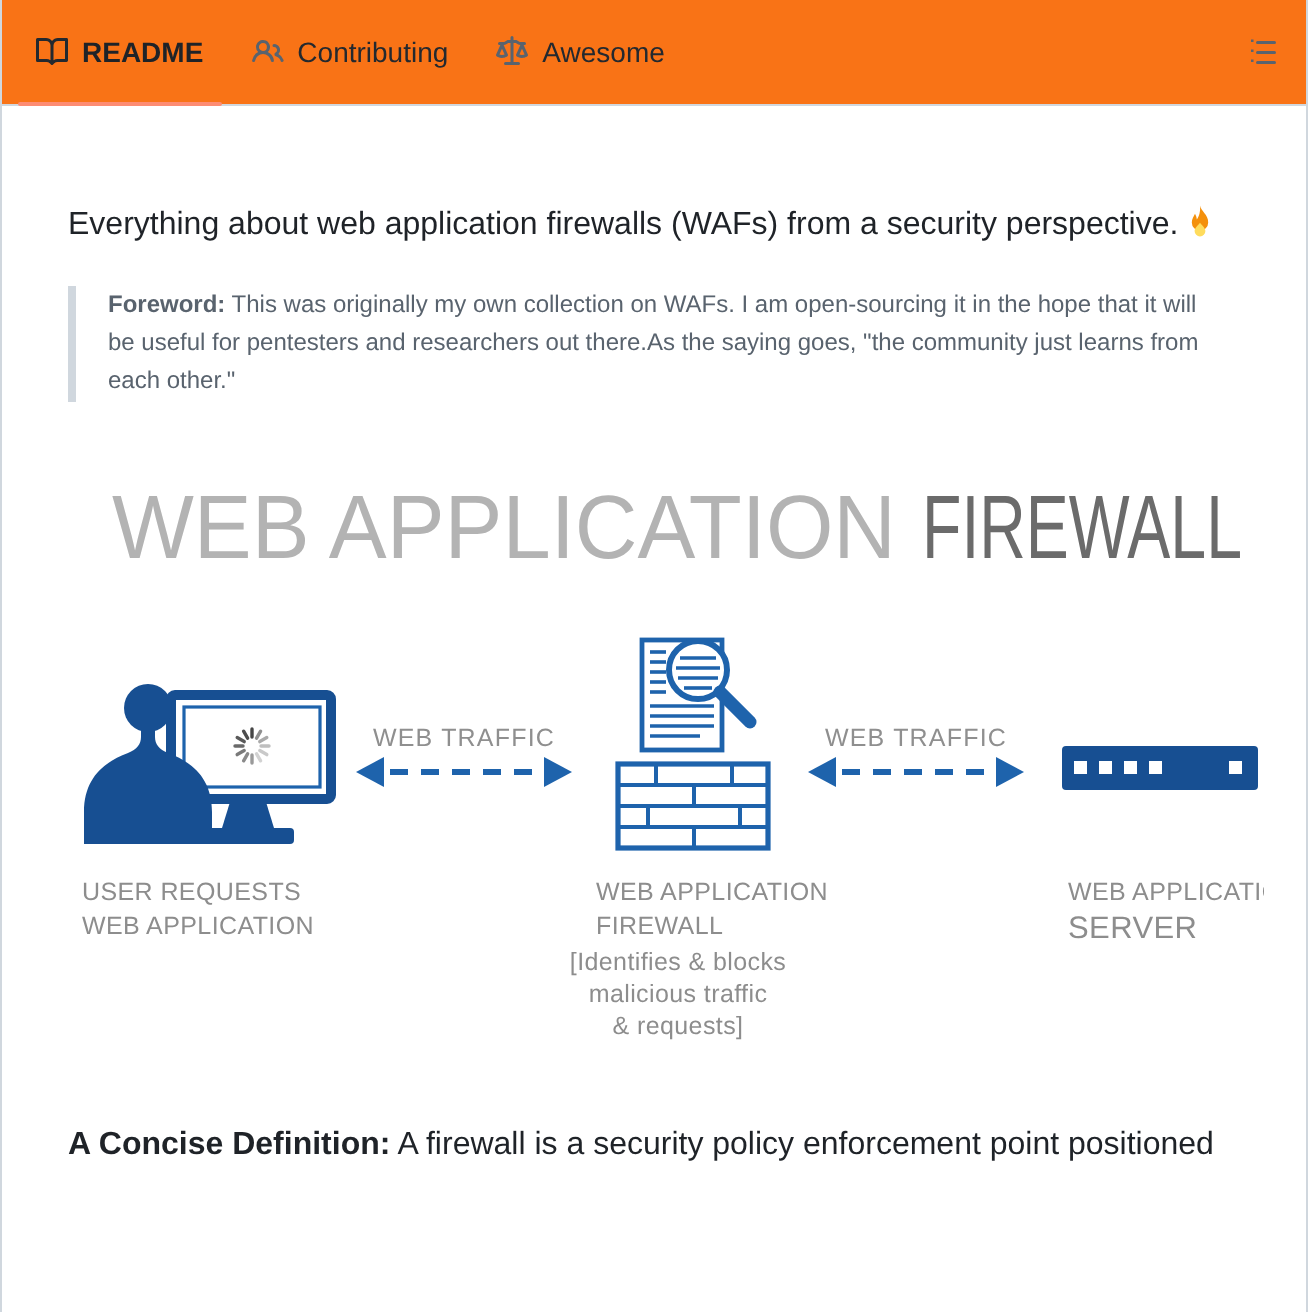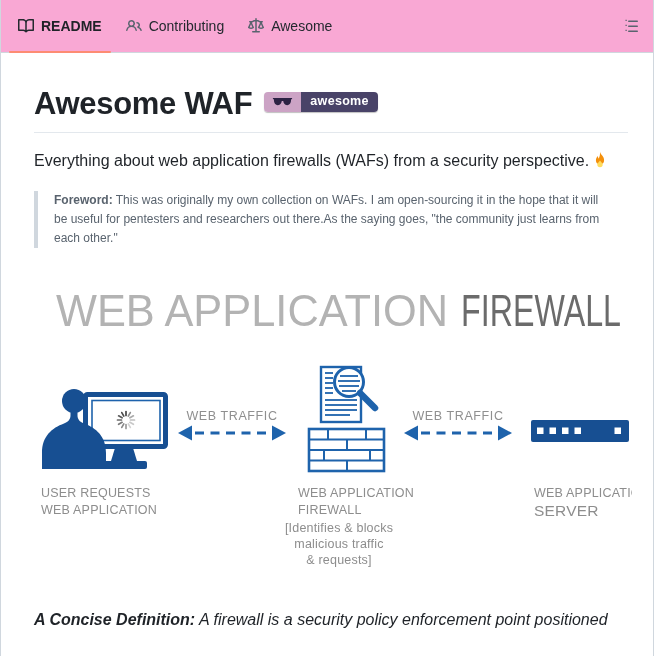--- a/index.html
+++ b/index.html
@@ -1,19 +1,19 @@
 <!DOCTYPE html>
 <html><head>
 <meta charset="utf-8">
 <style>
   html,body{margin:0;padding:0;width:656px;height:656px;overflow:hidden;background:#fff;
     font-family:"Liberation Sans","DejaVu Sans",sans-serif;color:#1f2328;}
   .container{width:654px;height:656px;border-left:1px solid #d0d7de;border-right:1px solid #d0d7de;box-sizing:border-box;}
   
-  .tabbar{display:flex;align-items:stretch;height:52px;padding:0 8px;border-bottom:1px solid #d0d7de;background:#f9a8d4;}
+  .tabbar{display:flex;align-items:stretch;height:52px;padding:0 8px;border-bottom:1px solid #d0d7de;background:#f97316;}
   .tab{display:flex;align-items:center;gap:7px;padding:0 9px;margin-right:6px;font-size:14px;
     color:#24292f;position:relative;cursor:pointer;white-space:nowrap;}
   .tab .octicon{color:#59636e;flex:none;display:flex;}
   .tab.active{font-weight:bold;color:#1f2328;}
   .tab.active .octicon{color:#24292f;}
   .tab.active::after{content:"";position:absolute;left:0;right:0;bottom:-1px;height:2px;
     background:#fd8c73;border-radius:2px;}
   .toc-btn{margin-left:auto;align-self:center;display:flex;align-items:center;justify-content:center;
     width:28px;height:28px;color:#59636e;cursor:pointer;border-radius:6px;}
   
@@ -25,21 +25,21 @@
   .awesome-badge .left{width:37px;display:flex;align-items:center;justify-content:center;}
   .awesome-badge .right{display:flex;align-items:center;padding:0 9px;color:#fff;
     font-size:12.5px;letter-spacing:.3px;}
   p.intro{font-size:16px;line-height:1.5;margin:16px 0 16px 0;}
   .fire{vertical-align:-2px;margin-left:3px;}
   blockquote.quote{margin:0 0 16px 0;padding:0 16px;border-left:4px solid #d0d7de;
     color:#59636e;font-size:12px;line-height:1.6;}
   blockquote.quote strong{color:#59636e;}
   .figure{margin:0 0 26px 0;padding-top:8px;cursor:pointer;}
   .figure svg{display:block;}
-  p.definition{font-size:16px;line-height:1.5;margin:0;font-style:italic;}
+  p.definition{font-size:16px;line-height:1.5;margin:0;}
   
   .diag-label{fill:#8d8d8d;font-size:12.5px;letter-spacing:.2px;}
   .diag-label-big{fill:#8d8d8d;font-size:15.5px;letter-spacing:.2px;}
   .diag-traffic{fill:#8f8f8f;font-size:12.5px;letter-spacing:.6px;}
   .title-light{fill:#b3b3b3;font-size:45px;}
   .title-dark{fill:#6b6b6b;font-size:45px;}
 </style>
 </head>
 <body>
 
@@ -74,28 +74,20 @@
       <span style="display:flex;">
         <svg width="16" height="16" viewBox="0 0 16 16" fill="currentColor">
             <path d="M5.75 2.5h8.5a.75.75 0 0 1 0 1.5h-8.5a.75.75 0 0 1 0-1.5Zm0 5h8.5a.75.75 0 0 1 0 1.5h-8.5a.75.75 0 0 1 0-1.5Zm0 5h8.5a.75.75 0 0 1 0 1.5h-8.5a.75.75 0 0 1 0-1.5ZM2.5 11.75h1.25v1.25H2.5Zm0-5h1.25v1.25H2.5Zm0-5h1.25v1.25H2.5Z"></path>
           </svg>
       </span>
     </div>
   </div>
 
   <div class="article">
 
-    <h1 class="title"><span>Awesome WAF</span><span class="awesome-badge">
-          <span class="left" style="background:#cca3c5;">
-            <svg width="21" height="10" viewBox="0 0 24 12">
-              <path d="M0.5 1.2h23v1.6h-1.3c.4 3.4-1 7-4.6 7-3.2 0-4.4-2.8-4.7-5h-1.8c-.3 2.2-1.5 5-4.7 5-3.6 0-5-3.6-4.6-7H0.5Z" fill="#2c2244"></path>
-            </svg>
-          </span>
-          <span class="right" style="background:#494368;">awesome</span>
-        </span></h1>
 
     <p class="intro"><span>Everything about web application firewalls (WAFs) from a security perspective.</span><span class="fire" style="display:inline-block;"><svg width="16" height="17" viewBox="0 0 16 17">
             <path d="M8 .8c.5 3 4.1 4.4 4.1 8.4a4.1 4.1 0 0 1-8.2 0c0-1.8 1-2.9 1.6-4.3.5 1 .9 1.7.9 2.9C7.6 6.3 8.3 3.6 8 .8Z" fill="#f4900c"></path>
             <path d="M8 16.2a2.7 2.7 0 0 1-2.7-2.7c0-1.5 1.4-2.4 2.7-4.1 1.3 1.7 2.7 2.6 2.7 4.1A2.7 2.7 0 0 1 8 16.2Z" fill="#ffdc5d"></path>
           </svg></span></p>
 
     <blockquote class="quote"><strong>Foreword:</strong><span> This was originally my own collection on WAFs. I am open-sourcing it in the hope that it will be useful for pentesters and researchers out there.As the saying goes, "the community just learns from each other."</span></blockquote>
 
     <div class="figure">
       <svg width="598" height="310" viewBox="0 0 598 310">

